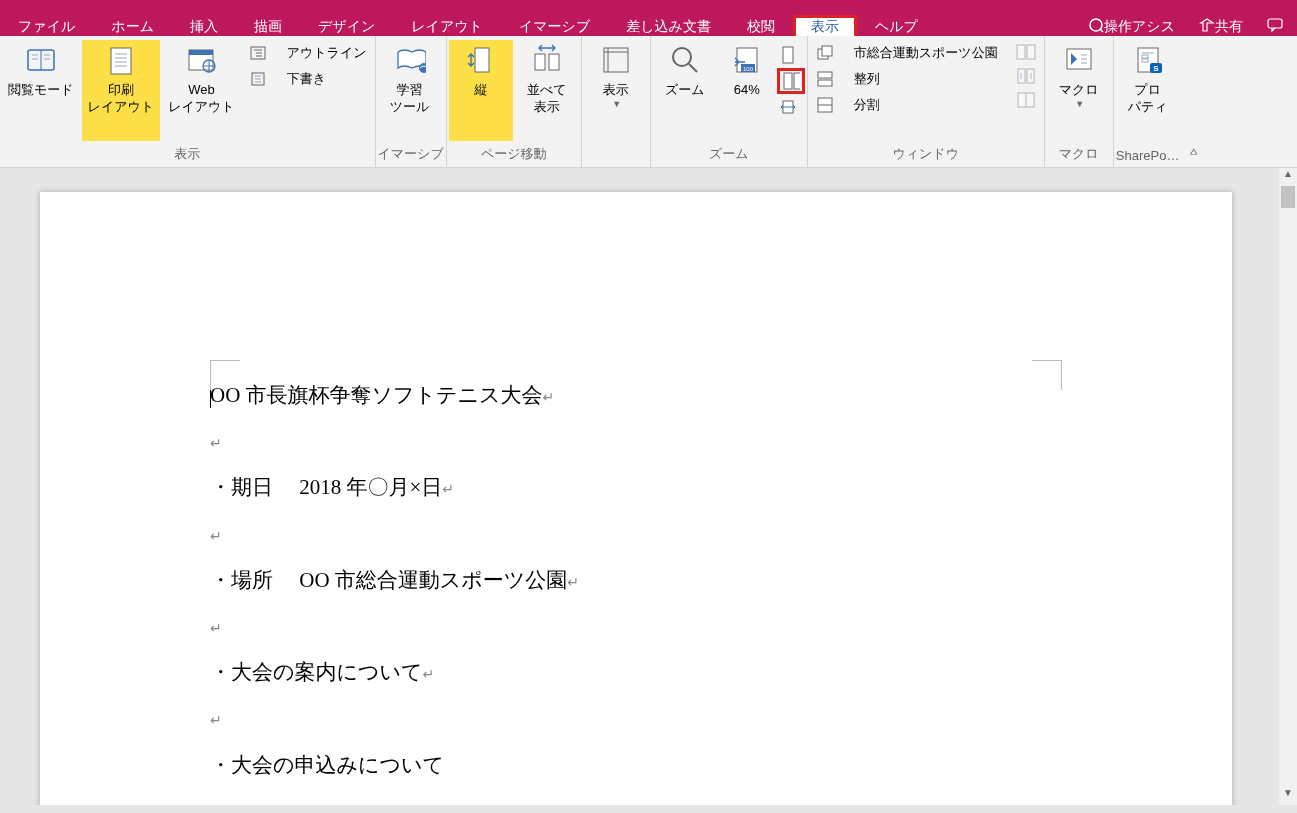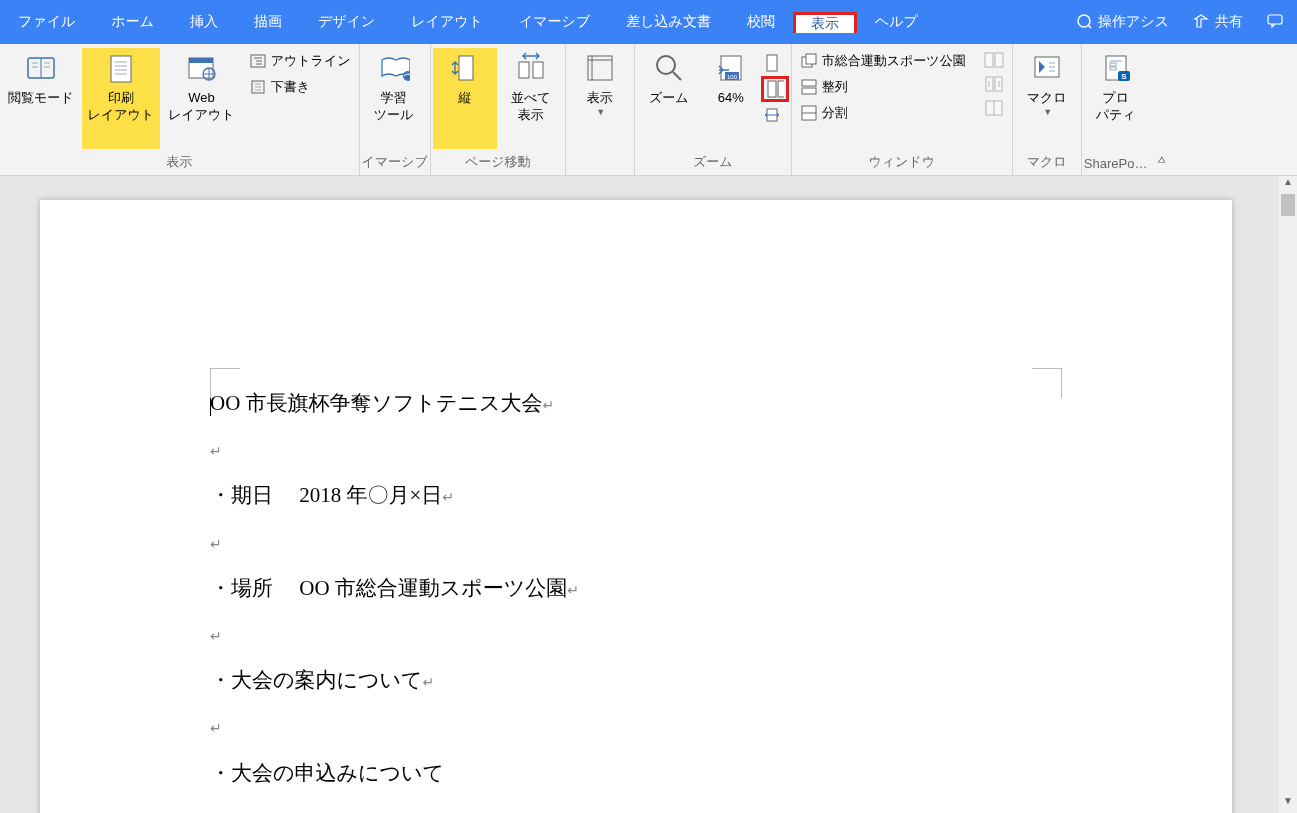--- a/index.html
+++ b/index.html
@@ -5,43 +5,43 @@
     * { margin: 0; padding: 0; box-sizing: border-box; }
     body {
       font-family: "Yu Gothic UI", "Meiryo", sans-serif;
       font-size: 12px;
       overflow: hidden;
       width: 1297px;
       height: 813px;
       background: #e6e6e6;
     }
     .tabs-bar {
-      background: #3b82f6;
-      display: flex;
-      align-items: center;
-      height: 44px;
+      background: #be185d;
+      display: flex;
+      align-items: flex-end;
+      height: 36px;
       color: #fff;
     }
     .tab {
       padding: 0 18px;
       display: flex;
       align-items: center;
       font-size: 14px;
       cursor: pointer;
       white-space: nowrap;
     }
     .tab.active {
       background: #fff;
       color: #2b579a;
       border: 3px solid #d22;
       border-bottom: none;
       padding: 0 15px;
     }
     .tab-spacer { flex: 1; }
-    .tab-right { display: flex; align-items: center; padding: 0 12px; gap: 6px; font-size: 14px; }
+    .tab-right { display: flex; align-items: center; padding: 0 12px; font-size: 14px; }
     .ribbon {
       background: #f3f3f3;
       display: flex;
       border-bottom: 1px solid #d4d4d4;
       height: 132px;
     }
     .ribbon-group {
       display: flex;
       flex-direction: column;
       border-right: 1px solid #d4d4d4;
@@ -79,21 +79,21 @@
       width: 32px;
       height: 32px;
       margin-bottom: 6px;
       display: flex;
       align-items: center;
       justify-content: center;
     }
     .small-row {
       display: flex;
       align-items: center;
-      gap: 4px;
+      gap: 20px;
       padding: 2px 6px;
       font-size: 13px;
       cursor: pointer;
       white-space: nowrap;
       height: 26px;
     }
     .small-row .icon-small {
       width: 18px;
       height: 18px;
       display: flex;

